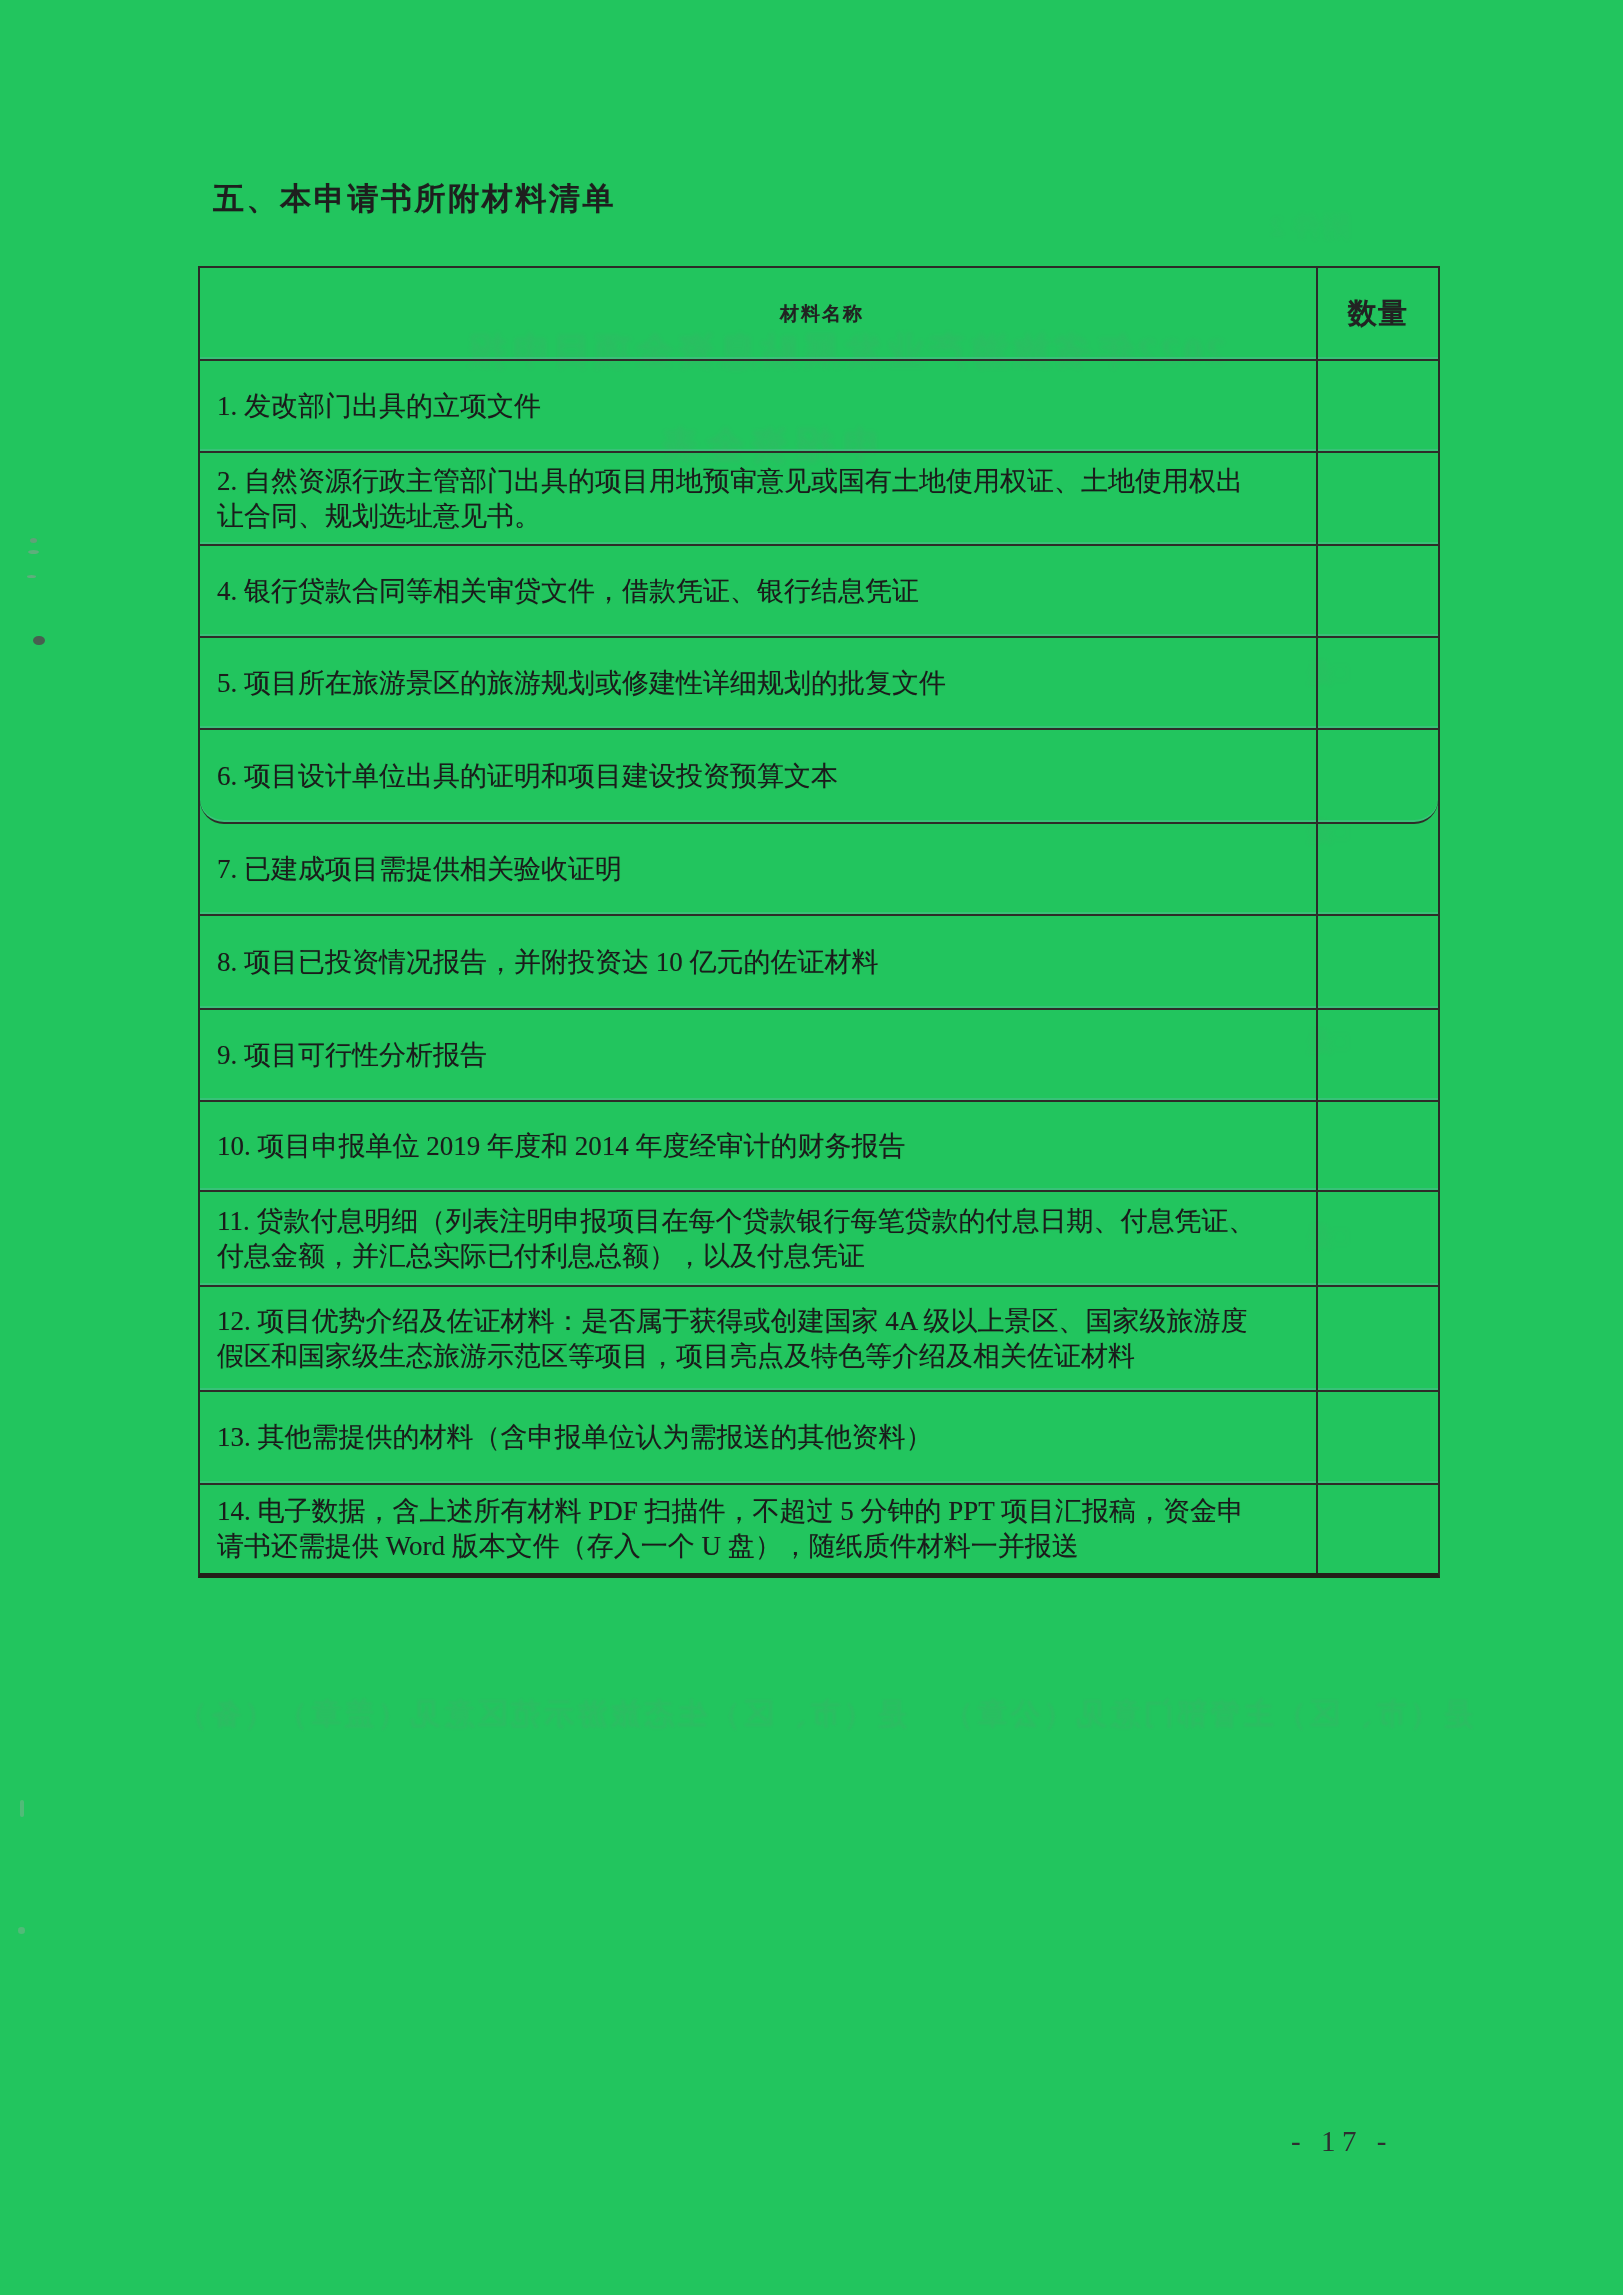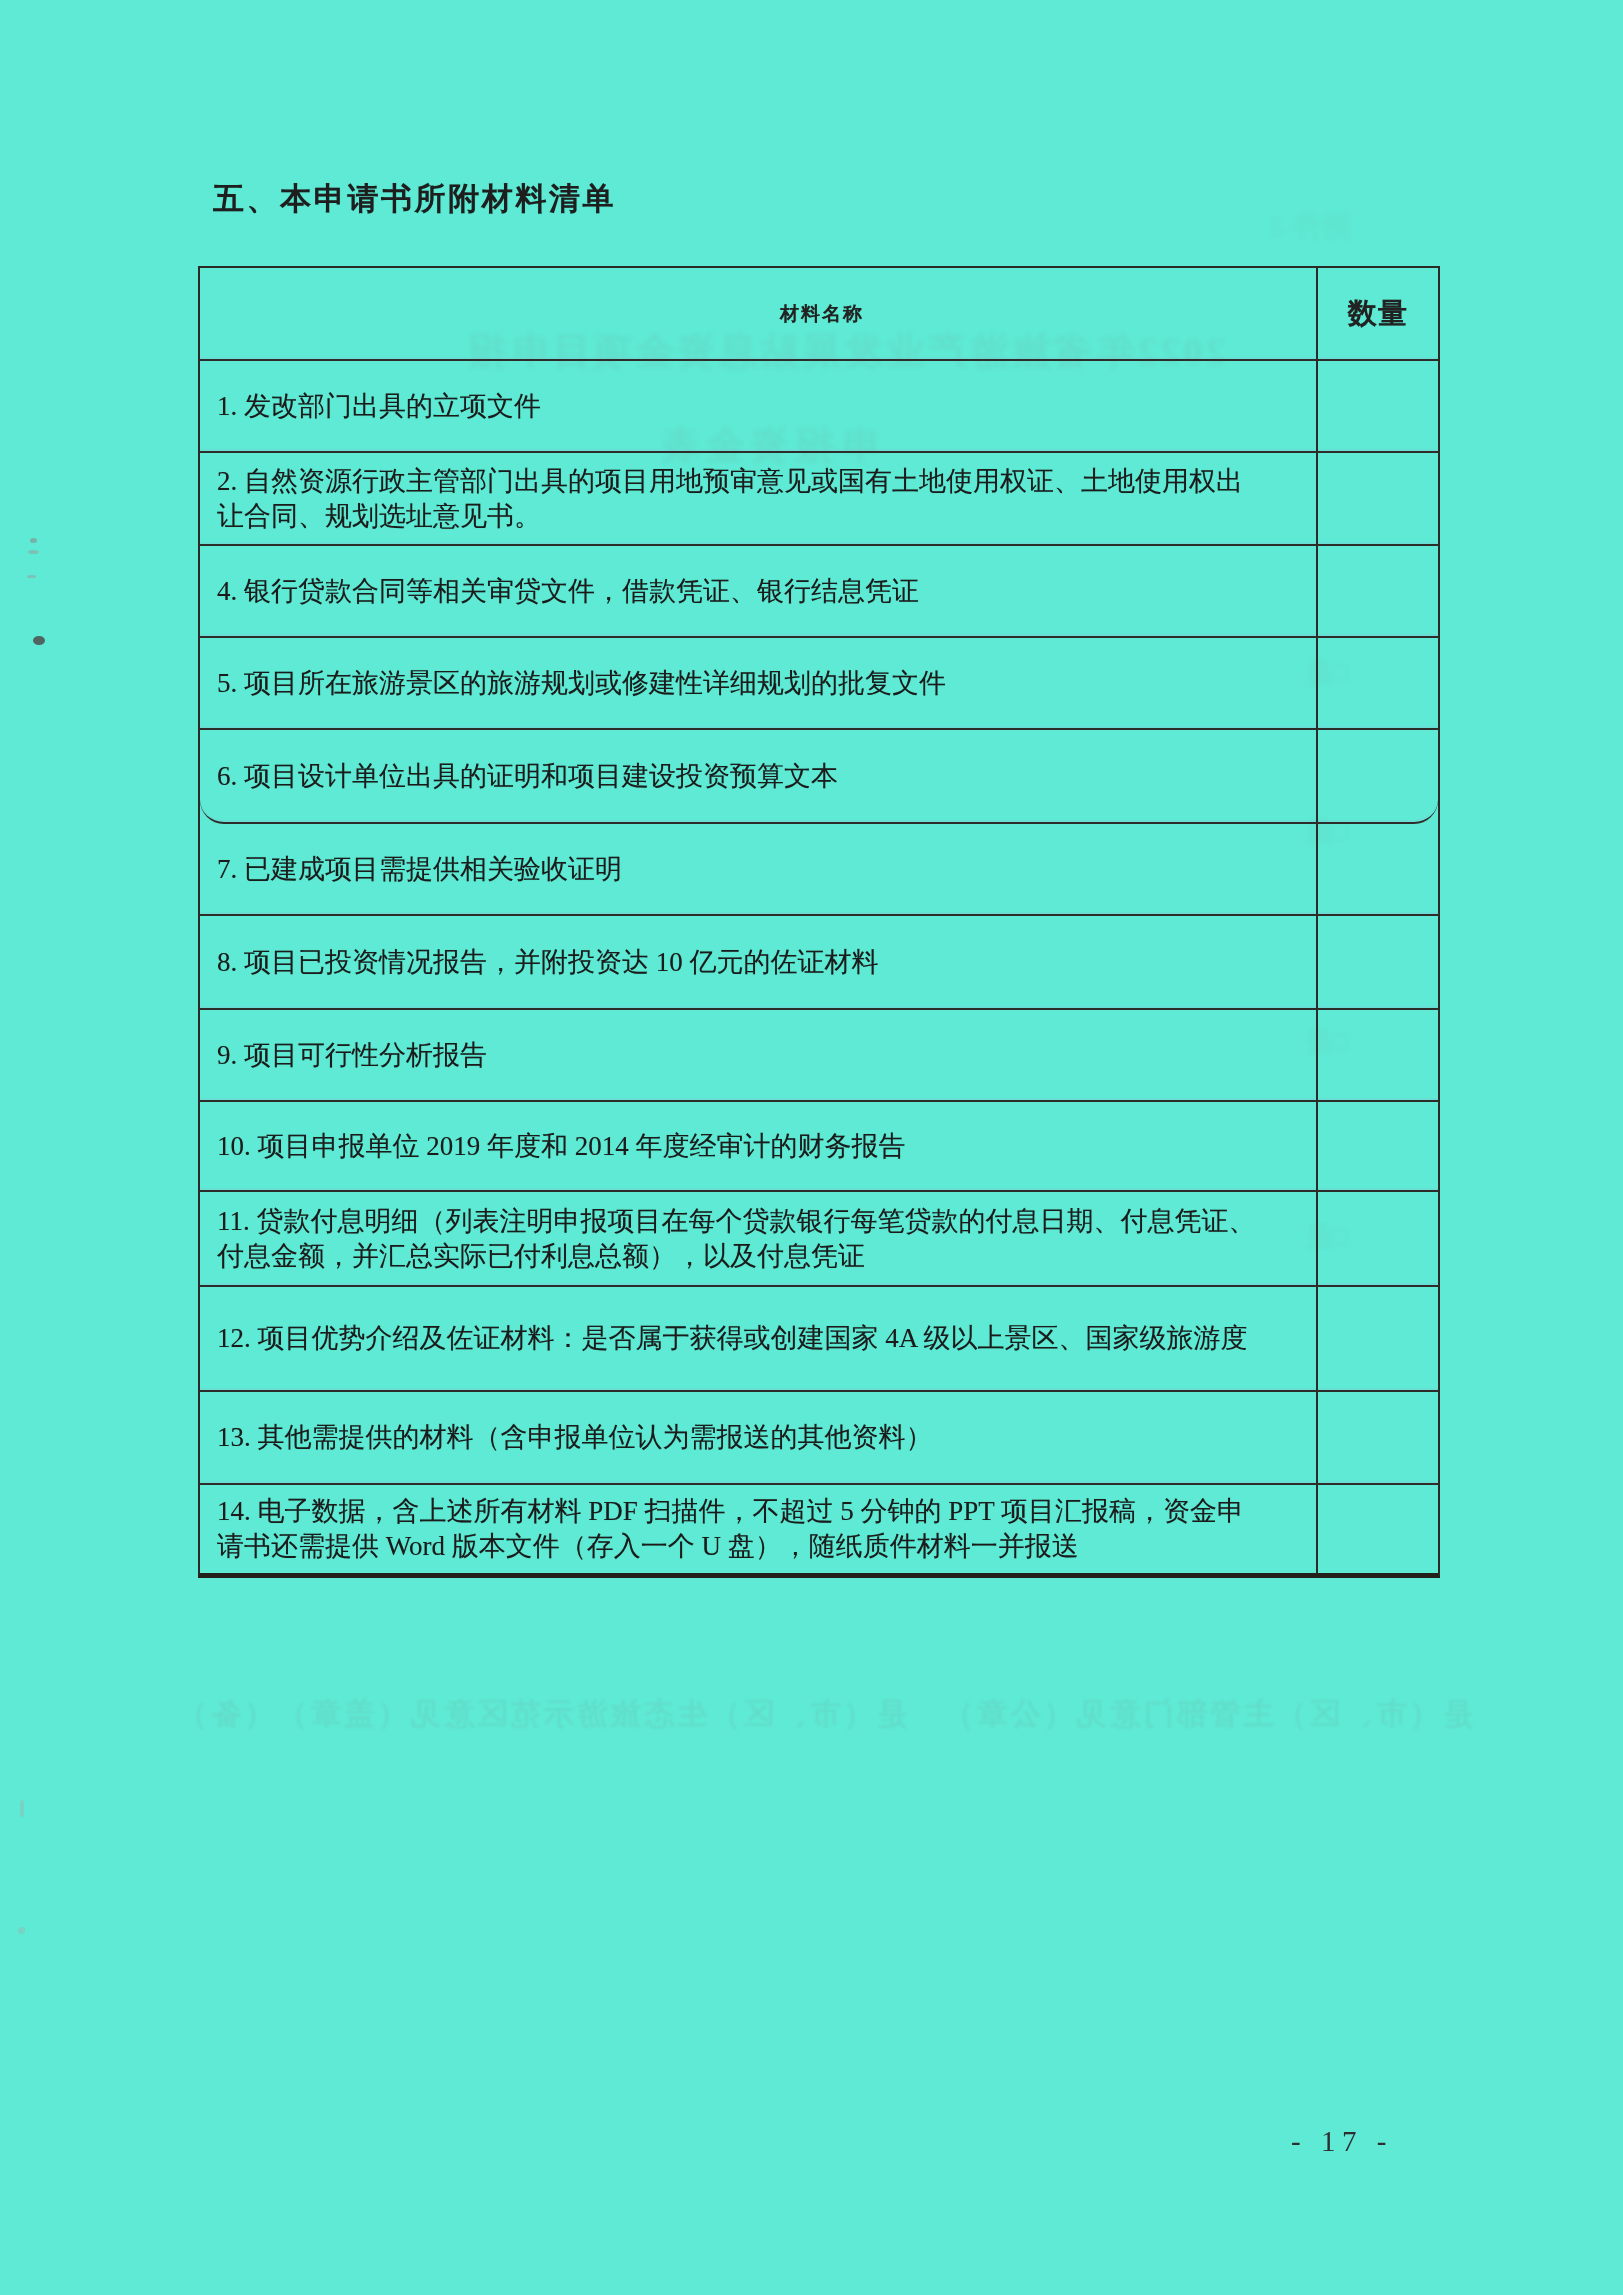--- a/index.html
+++ b/index.html
@@ -4,21 +4,21 @@
 <style>
   html,body{margin:0;padding:0;}
   body{
     width:1623px;height:2295px;
     background:#e9e9e7;
     font-family:"Liberation Serif","DejaVu Serif",serif;
   }
   .page{
     position:relative;
     width:1623px;height:2295px;
-    background:#5eead4;
+    background:#22c55e;
     overflow:hidden;
   }
   
   .sec-title{
     position:absolute;left:213px;top:178px;
     font-family:"Liberation Sans","DejaVu Sans",sans-serif;
     font-weight:700;
     font-size:31px;letter-spacing:2.6px;
     color:#1e1e1e;
     text-shadow:0 0 0.7px rgba(0,0,0,.25);
@@ -211,20 +211,21 @@
       <div class="c1">
         <div class="tline">11. 贷款付息明细（列表注明申报项目在每个贷款银行每笔贷款的付息日期、付息凭证、</div>
         <div class="tline">付息金额，并汇总实际已付利息总额），以及付息凭证</div>
       </div>
       <div class="c2"></div>
     </div>
 
     <div class="trow r12">
       <div class="c1">
         <div class="tline">12. 项目优势介绍及佐证材料：是否属于获得或创建国家 4A 级以上景区、国家级旅游度</div>
+        <div class="tline">假区和国家级生态旅游示范区等项目，项目亮点及特色等介绍及相关佐证材料</div>
       </div>
       <div class="c2"></div>
     </div>
 
     <div class="trow r13">
       <div class="c1">
         <div class="tline">13. 其他需提供的材料（含申报单位认为需报送的其他资料）</div>
       </div>
       <div class="c2"></div>
     </div>

